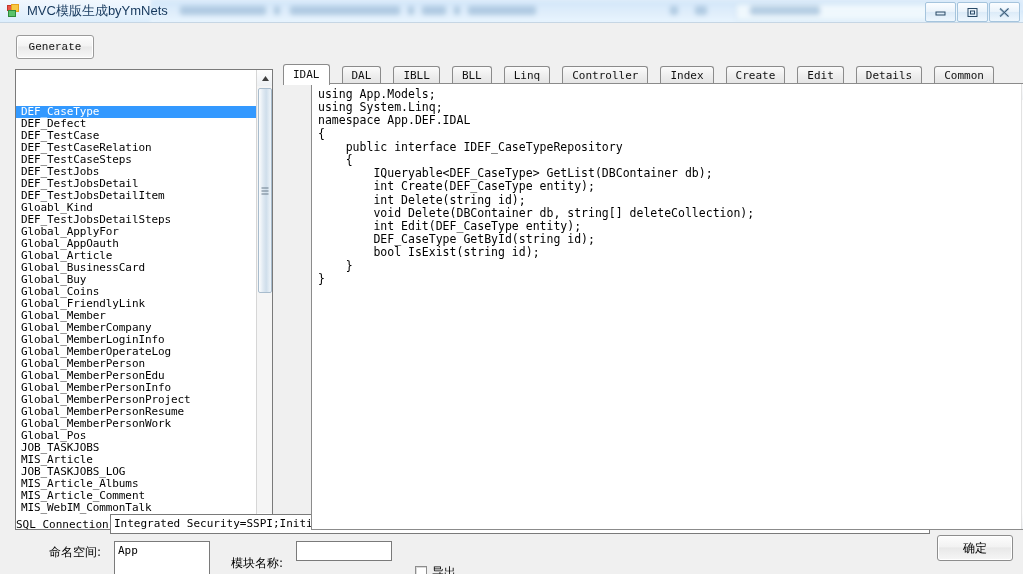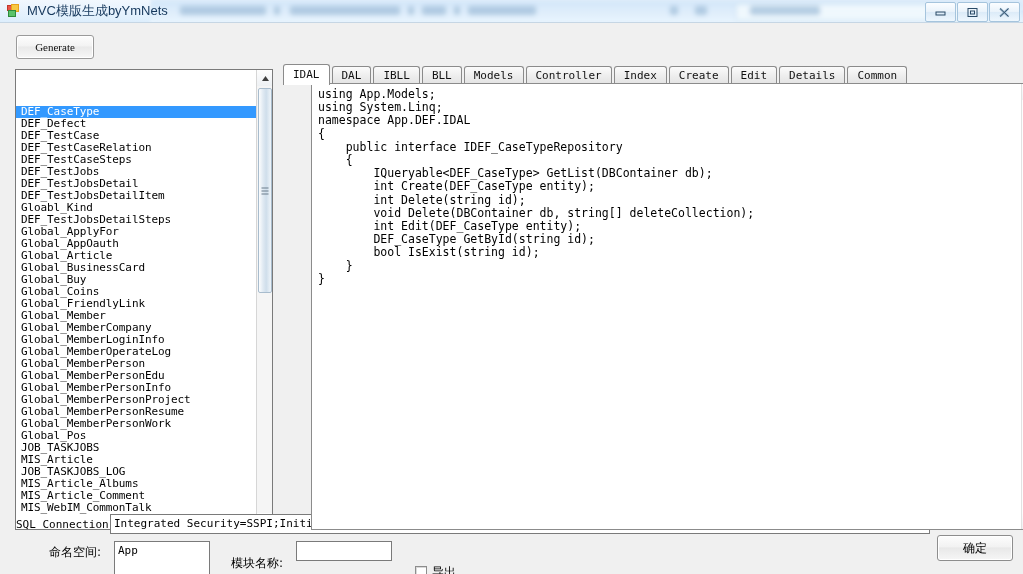--- a/index.html
+++ b/index.html
@@ -58,21 +58,21 @@
   .client{
     position:absolute;left:0;top:22px;width:1023px;height:552px;
     background:#f0f0f0;border-top:1px solid #c6d6e4;
     box-sizing:border-box;
   }
   
   .gen-btn{
     position:absolute;left:16px;top:12px;width:76px;height:22px;
     background:linear-gradient(to bottom,#fdfdfd 0%,#f3f3f3 45%,#e9e9e9 50%,#f7f7f7 100%);
     border:1px solid #9a9a9a;border-radius:3px;
-    font-family:Liberation Serif, serif;font-size:11px;color:#111;
+    font-family:Liberation Mono, monospace;font-size:11px;color:#111;
     display:flex;align-items:center;justify-content:center;
     box-shadow:inset 0 0 0 1px #fff;
     cursor:default;
   }
   
   .listbox{
     position:absolute;left:15px;top:46px;width:258px;height:461px;
     background:#fff;border:1px solid #7a7a7a;box-sizing:border-box;overflow:hidden;
   }
   .list-items{
@@ -108,21 +108,21 @@
   .sb-grip i{display:block;height:1px;background:#6a7c8c;margin-bottom:2px;}
   
   .tabhost{
     position:absolute;left:283px;top:40px;width:727px;height:467px;
     box-sizing:border-box;
   }
   .tabstrip{
     position:absolute;left:0;top:0;height:21px;display:flex;align-items:flex-end;
   }
   .tab{
-    height:18px;line-height:18px;padding:0 9px;margin-right:2px;
+    height:18px;line-height:18px;padding:0 9px;margin-right:12px;
     background:linear-gradient(to bottom,#fbfbfb 0%,#eeeeee 50%,#e3e3e3 100%);
     border:1px solid #8b8b8b;border-bottom:none;
     border-radius:3px 3px 0 0;
     font-family:"DejaVu Sans Mono", monospace;font-size:11px;color:#111;
     white-space:nowrap;box-sizing:border-box;
   }
   .tab.active{
     height:21px;line-height:20px;
     background:#fff;border-color:#8b8b8b;
     position:relative;z-index:3;margin-bottom:-1px;
@@ -288,21 +288,21 @@
         </div>
       </div>
     </div>
 
     <div class="tabhost">
       <div class="tabstrip" id="tabstrip">
           <div class="tab active">IDAL</div>
           <div class="tab">DAL</div>
           <div class="tab">IBLL</div>
           <div class="tab">BLL</div>
-          <div class="tab">Models</div>
+          <div class="tab">Linq</div>
           <div class="tab">Controller</div>
           <div class="tab">Index</div>
           <div class="tab">Create</div>
           <div class="tab">Edit</div>
           <div class="tab">Details</div>
           <div class="tab">Common</div>
         </div>
       <div class="tabpage">
         <div class="code">using App.Models;
 using System.Linq;

